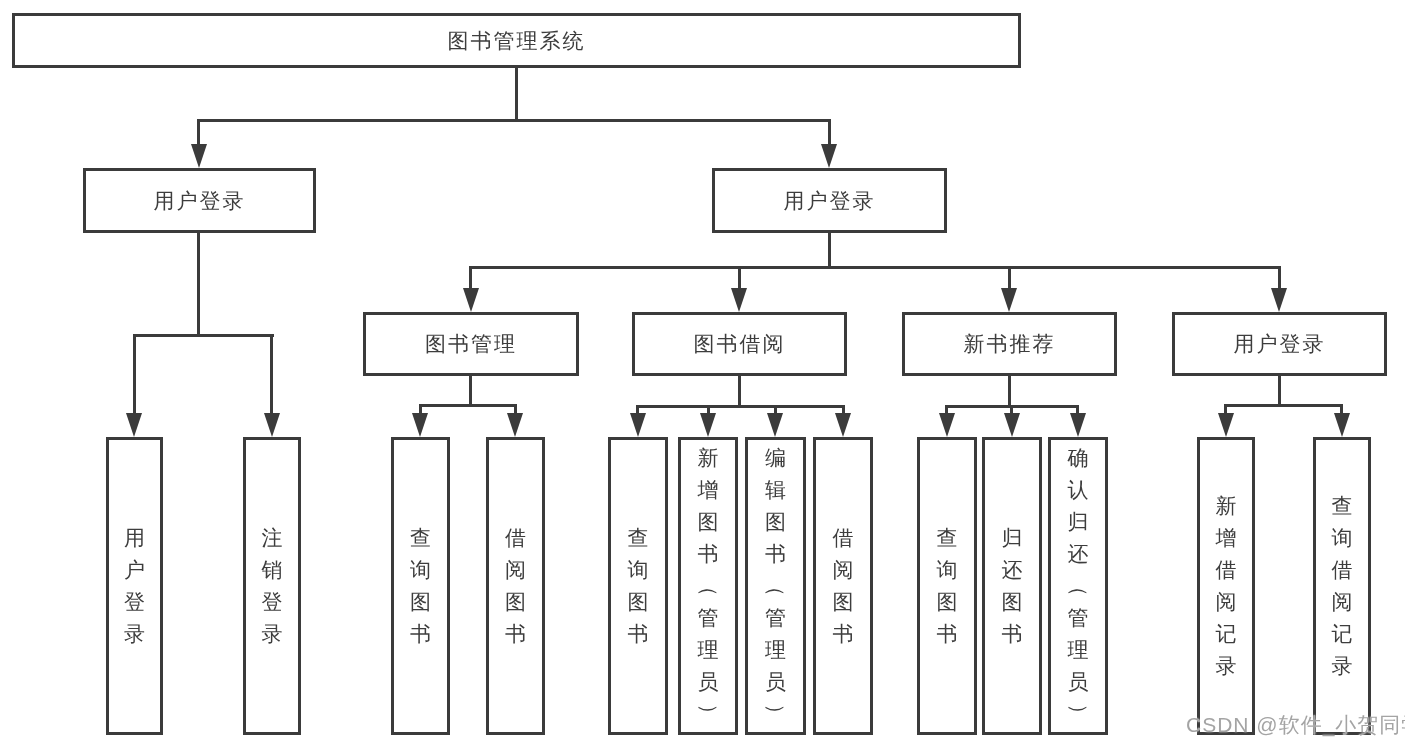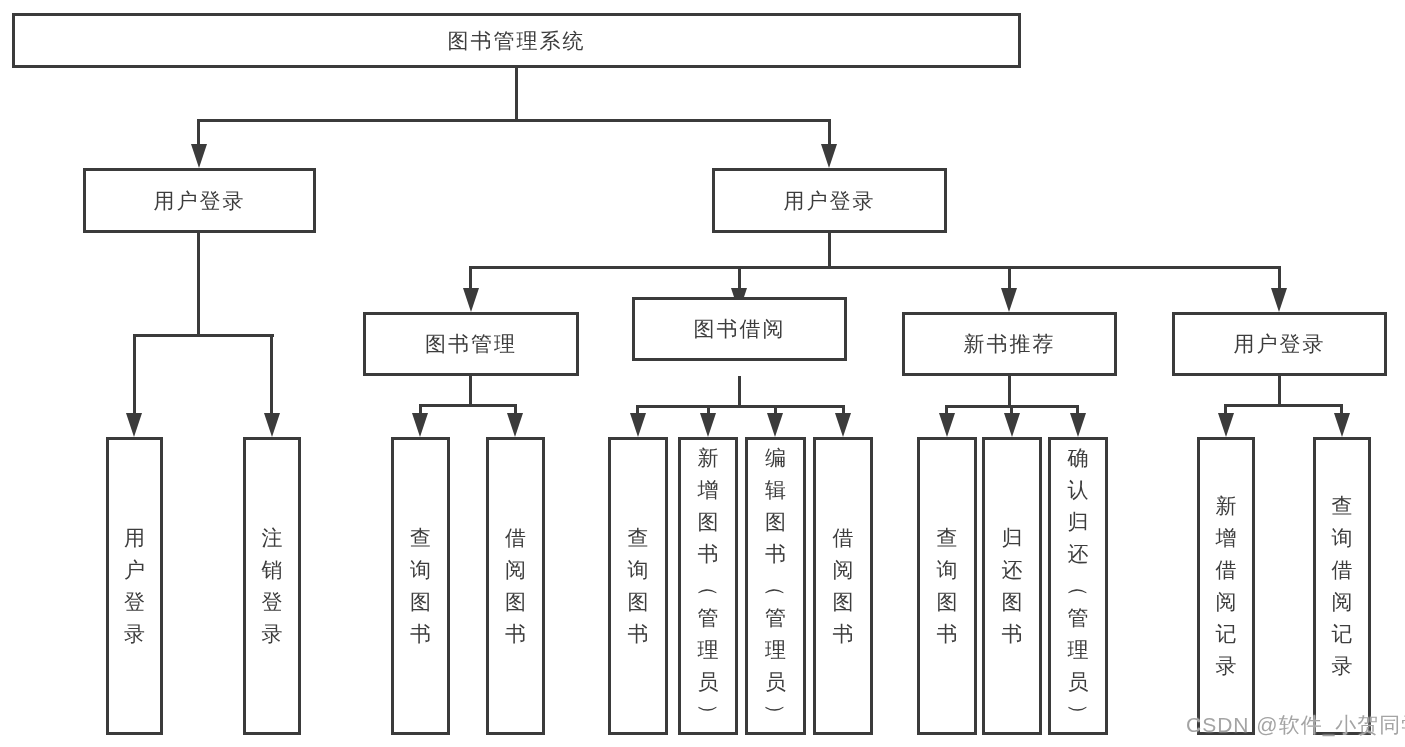--- a/index.html
+++ b/index.html
@@ -68,21 +68,21 @@
   <div class="vl" style="left:469px;top:266px;height:22px"></div>
   <div class="vl" style="left:738px;top:266px;height:22px"></div>
   <div class="vl" style="left:1008px;top:266px;height:22px"></div>
   <div class="vl" style="left:1278px;top:266px;height:22px"></div>
   <div class="ah" style="left:463px;top:288px"></div>
   <div class="ah" style="left:731px;top:288px"></div>
   <div class="ah" style="left:1001px;top:288px"></div>
   <div class="ah" style="left:1271px;top:288px"></div>
 
   <div class="box h" style="left:363px;top:312px;width:216px;height:64px">图书管理</div>
-  <div class="box h" style="left:632px;top:297px;width:215px;height:64px">图书借阅</div>
+  <div class="box h" style="left:632px;top:312px;width:215px;height:64px">图书借阅</div>
   <div class="box h" style="left:902px;top:312px;width:215px;height:64px">新书推荐</div>
   <div class="box h" style="left:1172px;top:312px;width:215px;height:64px">用户登录</div>
 
   <div class="vl" style="left:469px;top:376px;height:31px"></div>
   <div class="hl" style="left:419px;top:404px;width:98px"></div>
   <div class="vl" style="left:419px;top:404px;height:9px"></div>
   <div class="vl" style="left:514px;top:404px;height:9px"></div>
   <div class="ah" style="left:412px;top:413px"></div>
   <div class="ah" style="left:507px;top:413px"></div>
 

